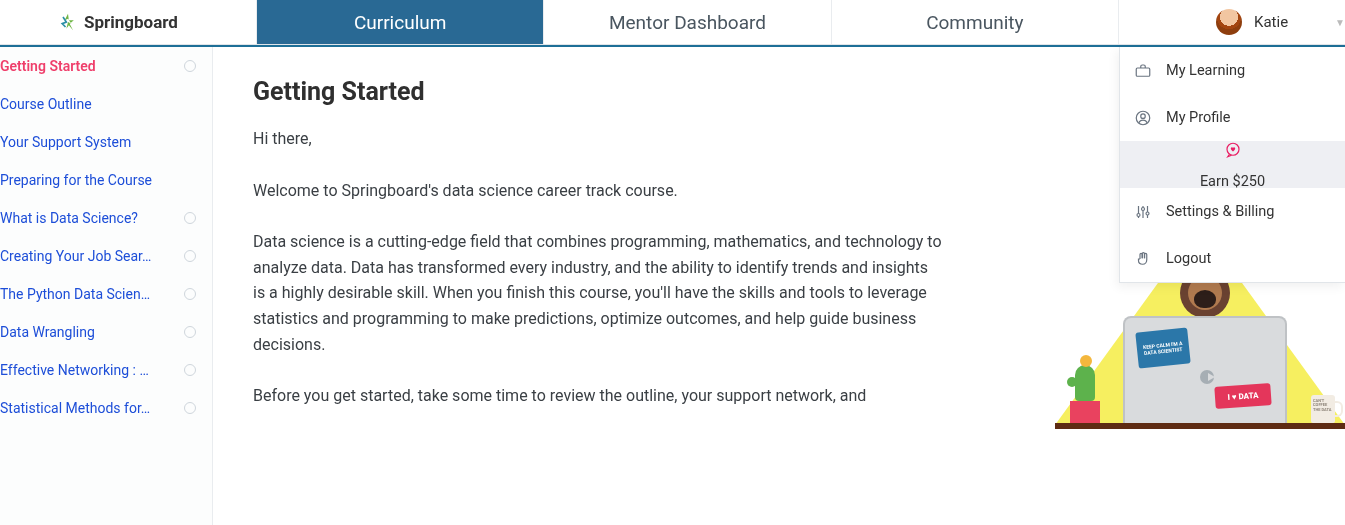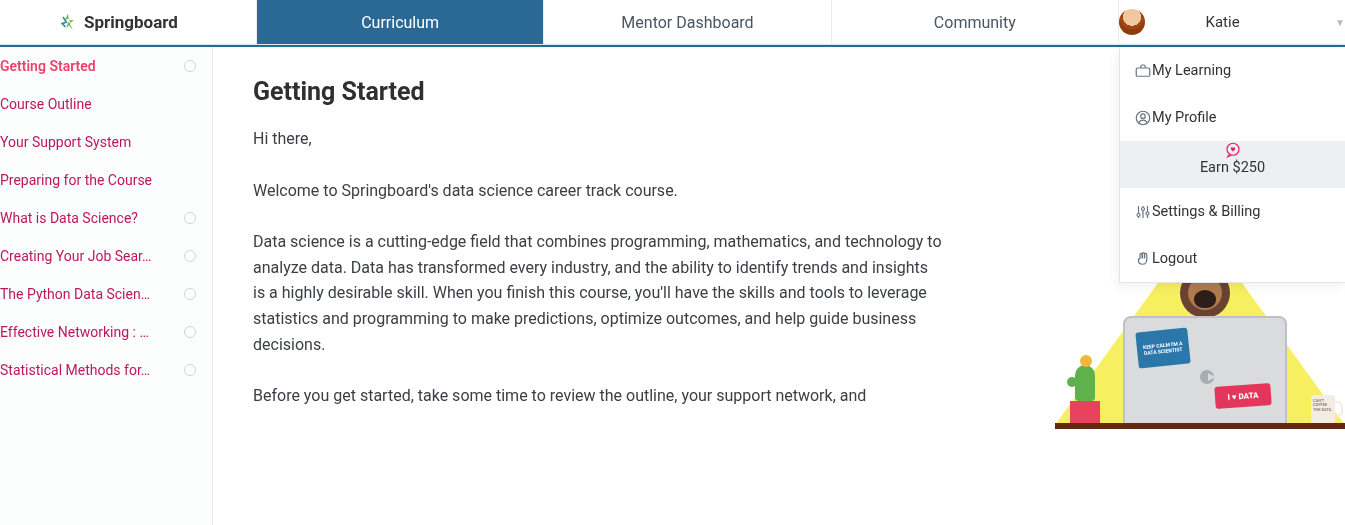--- a/index.html
+++ b/index.html
@@ -32,21 +32,21 @@
       width: 20px; height: 20px; margin-right: 6px;
     }
     .logo-text { font-weight: 700; font-size: 17px; color: #333; }
 
     .nav-tabs { display: flex; flex: 1; }
     .nav-tab {
       flex: 1;
       display: flex;
       align-items: center;
       justify-content: center;
-      font-size: 16px;
+      font-size: 19px;
       color: #4a5660;
       border-right: 1px solid #e9ecef;
       cursor: pointer;
       background: #fff;
     }
     .nav-tab.active {
       background: #296994;
       color: #fff;
       position: relative;
     }
@@ -56,21 +56,22 @@
       left: 0;
       right: 0;
       height: 2px;
       background: #1e6f97;
       z-index: 5;
     }
     .user-section {
       width: 226px;
       display: flex;
       align-items: center;
-      justify-content: space-between;
+      justify-content: flex-end;
+      gap: 12px;
       cursor: pointer;
     }
     .avatar {
       width: 26px; height: 26px; border-radius: 50%;
       background: radial-gradient(circle at 50% 30%, #f2c6a1 0 40%, #a34510 40% 55%, #8e3e0e 55%);
     }
     .user-name { font-size: 15px; color: #333; }
     .caret { color:#bbb; font-size:10px; margin-left:35px; }
 
     
@@ -86,21 +87,21 @@
       z-index: 30;
     }
     .dropdown-item {
       display: flex;
       align-items: center;
       height: 47px;
       padding: 0 14px;
       font-size: 14.5px;
       color: #333;
       cursor: pointer;
-      gap: 0;
+      gap: 14px;
     }
     .dropdown-item.highlight { background: #eeeff3; flex-direction: column; }
     .dropdown-icon { width: 18px; height: 18px; flex-shrink: 0; color:#6a7480; }
     .dropdown-icon.pink { color:#e91e63; }
 
     
     .sidebar {
       position: absolute;
       left: 0;
       top: 47px;
@@ -110,21 +111,21 @@
       border-right: 1px solid #e9ecef;
       overflow: hidden;
     }
     .sidebar-item {
       display: flex;
       align-items: center;
       justify-content: space-between;
       height: 38px;
       padding: 0 16px 0 0px;
       font-size: 14px;
-      color: #be185d;
+      color: #1d4ed8;
       cursor: pointer;
       white-space: nowrap;
       overflow: hidden;
     }
     .sidebar-item .sblabel {
       overflow: hidden;
       text-overflow: ellipsis;
       max-width: 165px;
     }
     .sidebar-item.header-item { background:#ecf5f2; color:#444; font-weight:400; }
@@ -333,20 +334,24 @@
     </div>
   <div class="sidebar-item">
       <span class="sblabel">Creating Your Job Sear…</span>
       <span class="circle-indicator"></span>
     </div>
   <div class="sidebar-item">
       <span class="sblabel">The Python Data Scien…</span>
       <span class="circle-indicator"></span>
     </div>
   <div class="sidebar-item">
+      <span class="sblabel">Data Wrangling</span>
+      <span class="circle-indicator"></span>
+    </div>
+  <div class="sidebar-item">
       <span class="sblabel">Effective Networking : …</span>
       <span class="circle-indicator"></span>
     </div>
   <div class="sidebar-item">
       <span class="sblabel">Statistical Methods for…</span>
       <span class="circle-indicator"></span>
     </div>
 </div>
 
 <div class="content">

